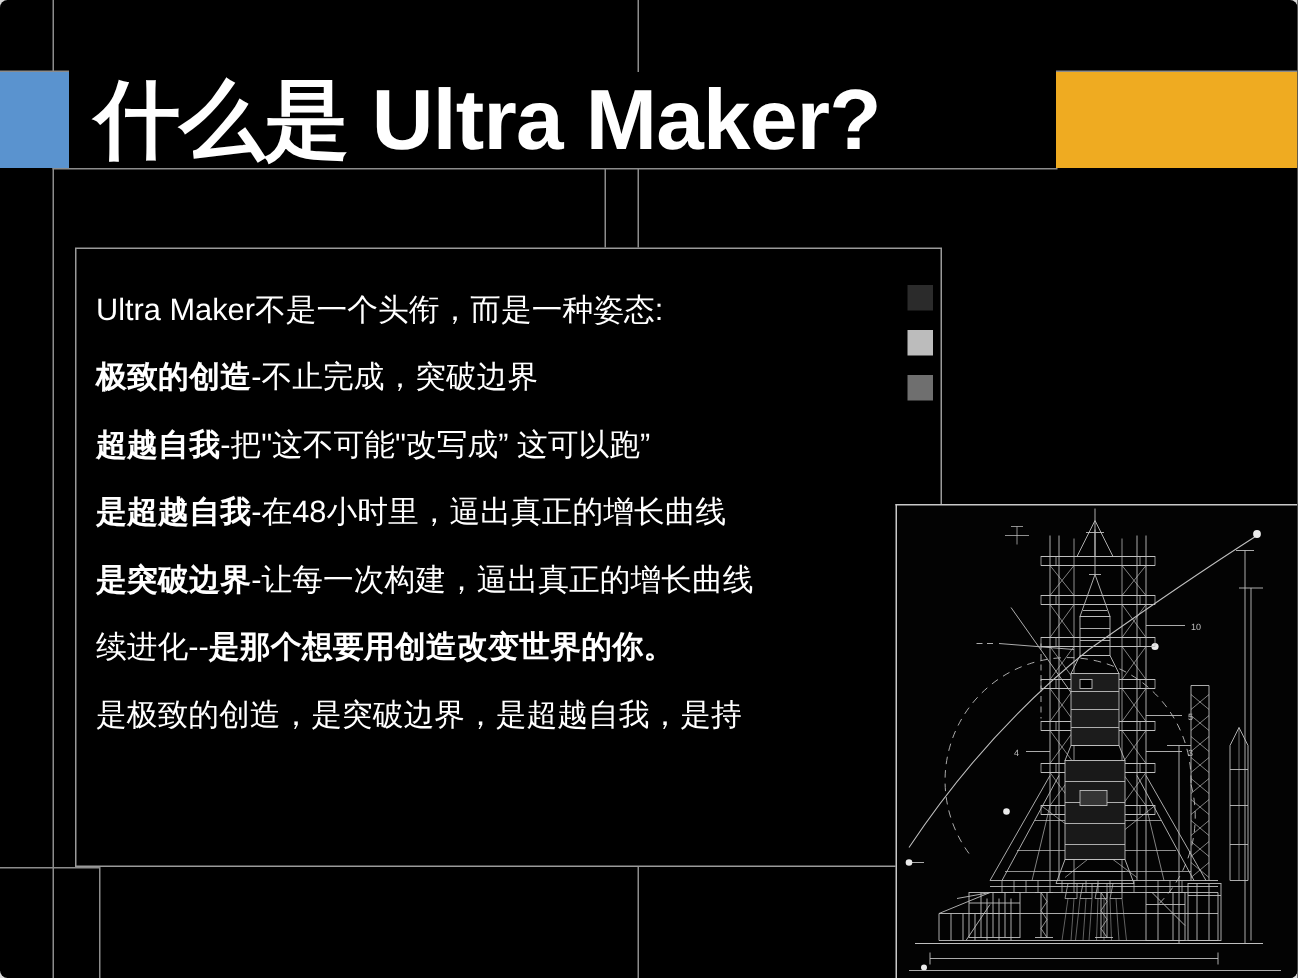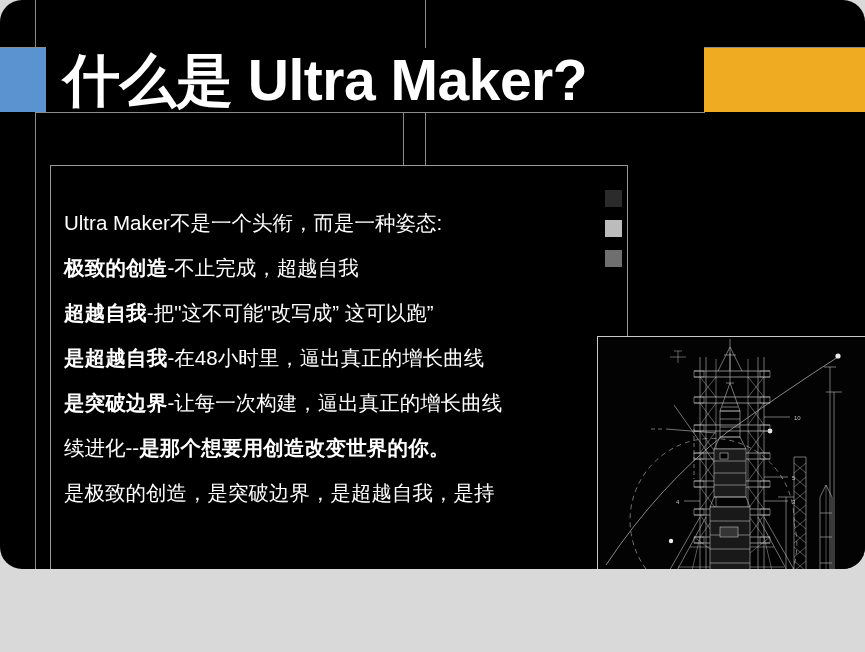--- a/index.html
+++ b/index.html
@@ -4,23 +4,23 @@
 <style>
   html,body{margin:0;padding:0;}
   body{
     width:865px;height:652px;
     background:#d9d9d9;
     font-family:"Liberation Sans","DejaVu Sans",sans-serif;
     overflow:hidden;
   }
   #slide{
     position:relative;
-    width:865px;height:569px;
+    width:865px;height:652px;
     background:#000;
-    border-radius:22px;
+    border-radius:5px;
     overflow:hidden;
   }
 
   
   .vline{position:absolute;width:1px;background:#8c8c8c;}
   .hline{position:absolute;height:1px;background:#8c8c8c;}
 
   
   .blue-block{
     position:absolute;left:0;top:48px;width:46px;height:64px;
@@ -44,21 +44,21 @@
     margin-left:17px;
     white-space:nowrap;
   }
 
   
   .text-panel{
     position:absolute;left:50px;top:165px;width:578px;height:413px;
     border:1px solid #9a9a9a;
     box-sizing:border-box;
     background:#000;
-    padding:34px 22px 0 13px;
+    padding:18px 22px 0 13px;
   }
   .tline{
     color:#fff;
     font-size:20.5px;
     line-height:45px;
     white-space:nowrap;
   }
   .tline b{font-weight:bold;letter-spacing:0.2px;}
 
   
@@ -96,21 +96,21 @@
   <div class="gold-block" style="background: rgb(239, 171, 33);"></div>
   <div class="title-bar">
     <div class="title">什么是 Ultra Maker?</div>
   </div>
 
   <div class="text-panel">
     <div class="tline">
       <span>Ultra Maker不是一个头衔，而是一种姿态:</span>
     </div>
     <div class="tline">
-      <b>极致的创造</b><span>-不止完成，超越自我</span>
+      <b>极致的创造</b><span>-不止完成，突破边界</span>
     </div>
     <div class="tline">
       <b>超越自我</b><span>-把"这不可能"改写成” 这可以跑”</span>
     </div>
     <div class="tline">
       <b>是超越自我</b><span>-在48小时里，逼出真正的增长曲线</span>
     </div>
     <div class="tline">
       <b>是突破边界</b><span>-让每一次构建，逼出真正的增长曲线</span>
     </div>

